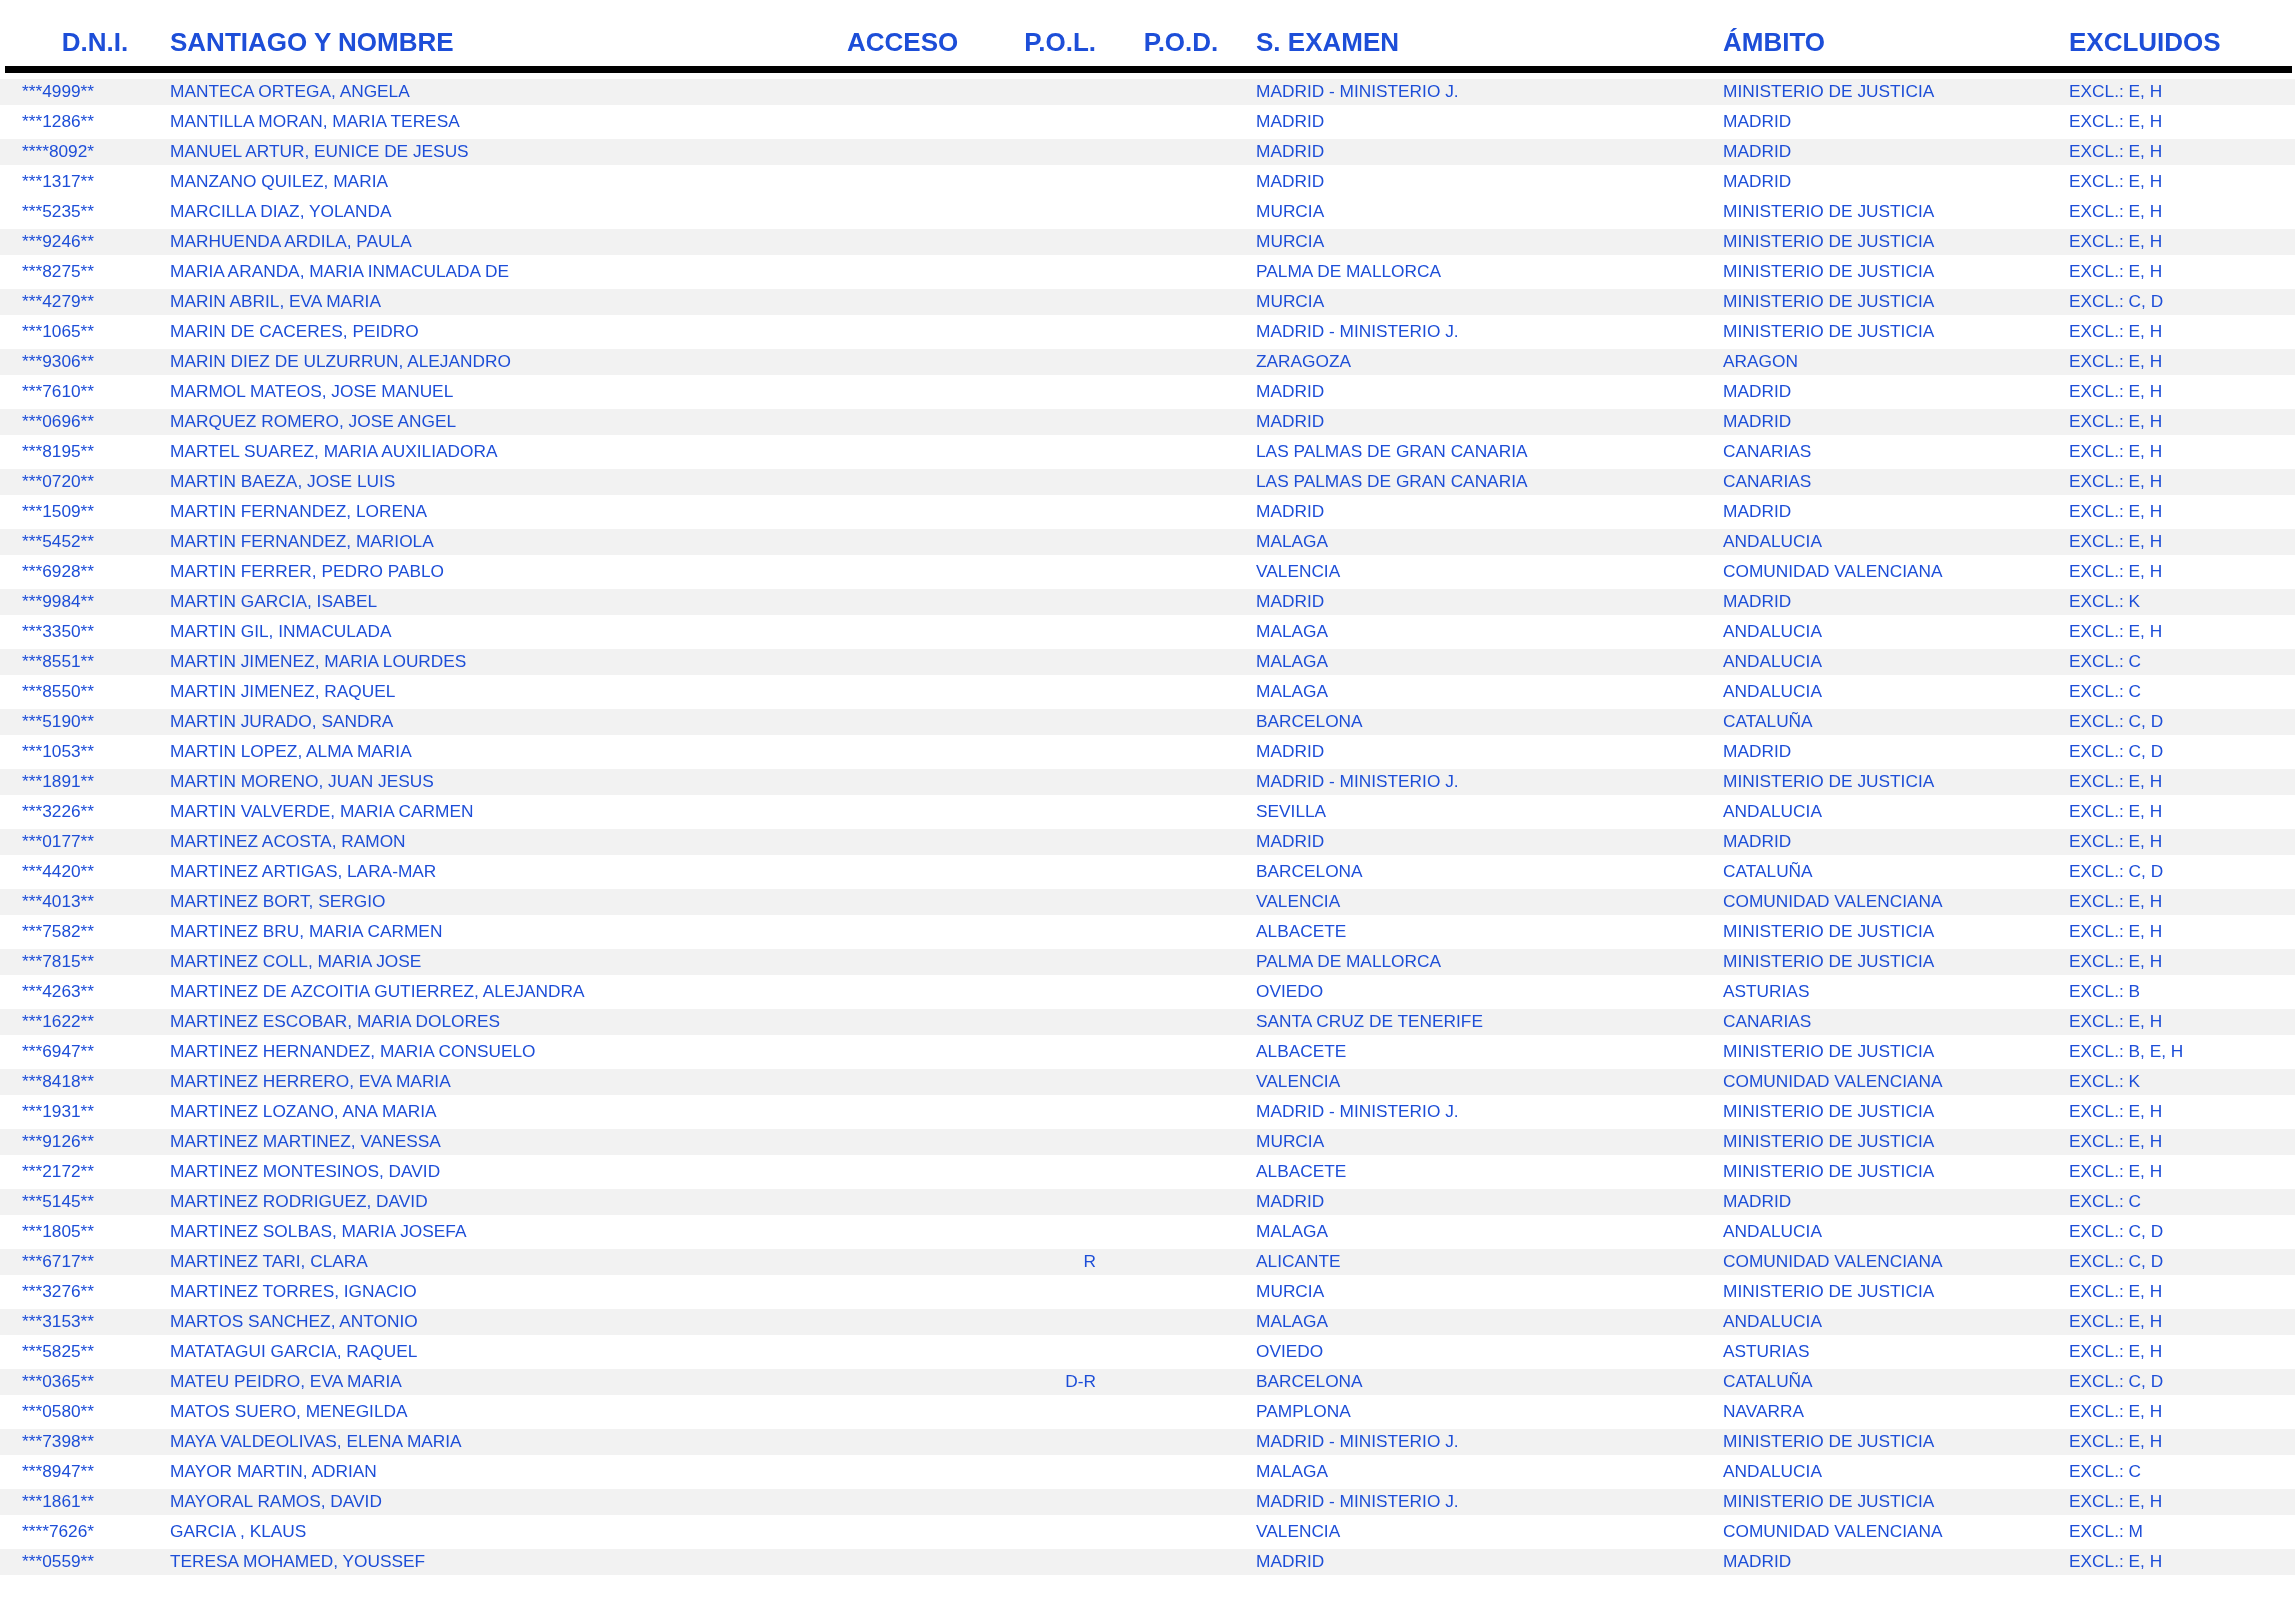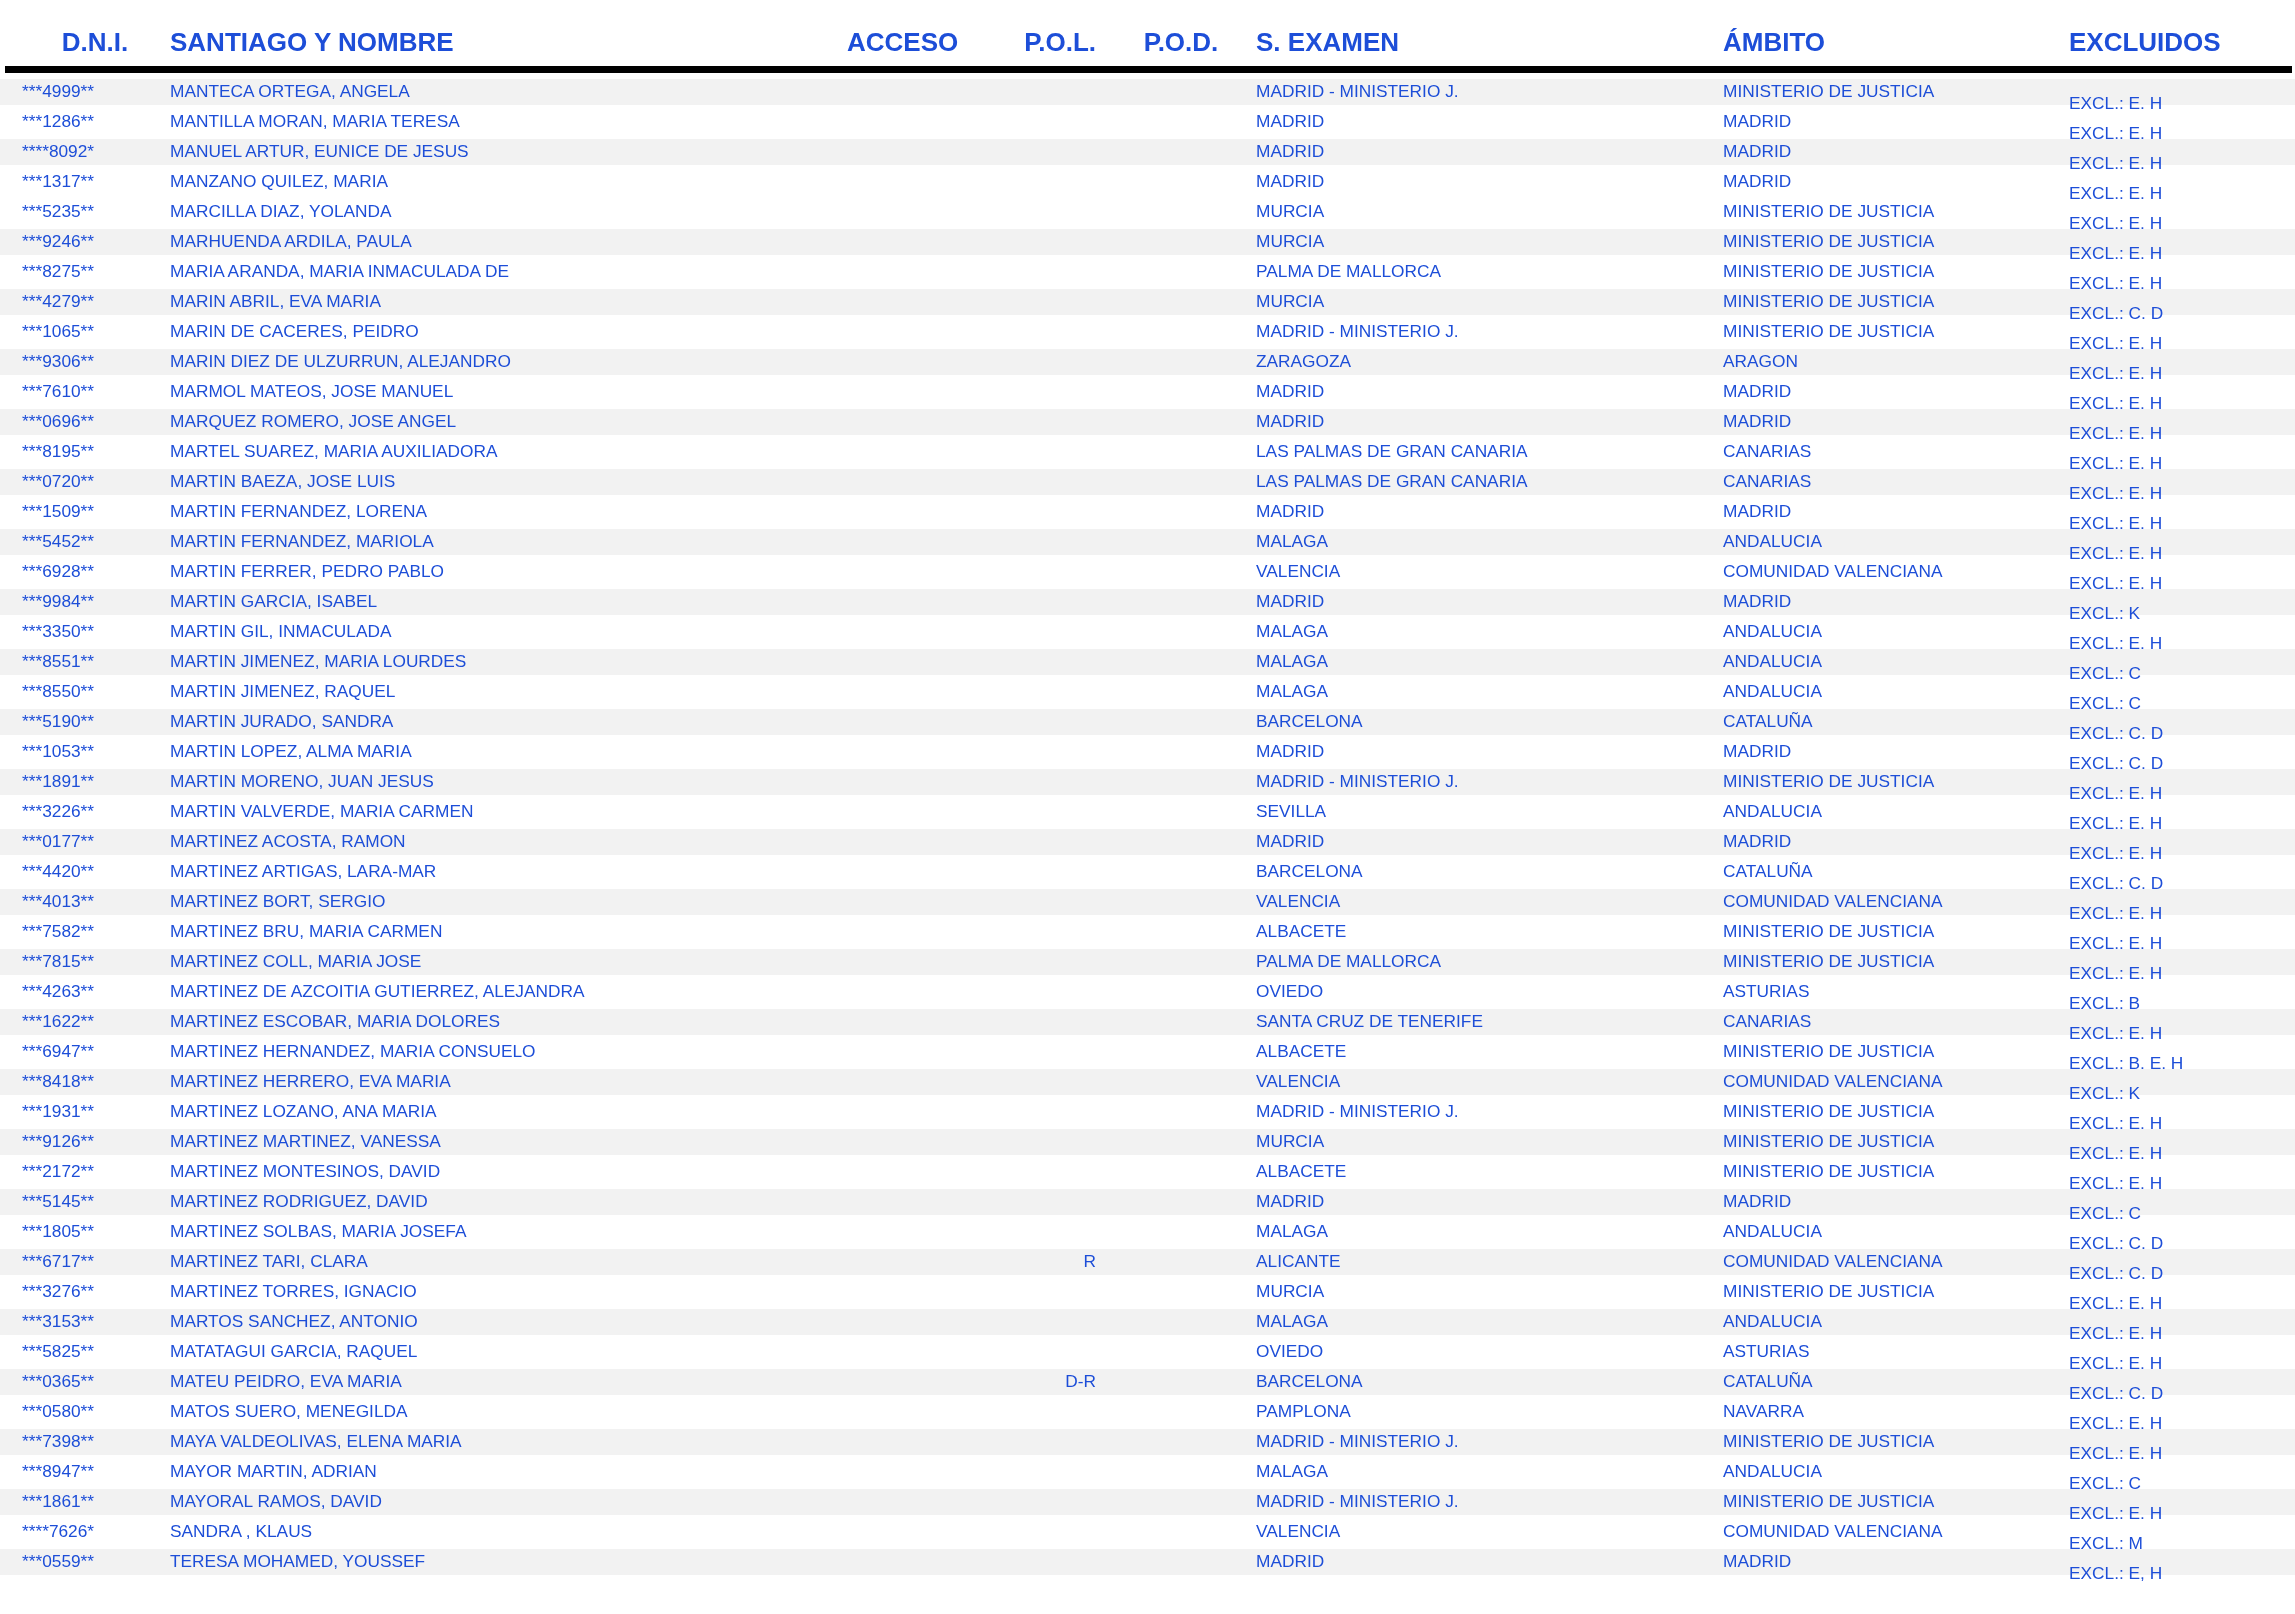--- a/index.html
+++ b/index.html
@@ -34,21 +34,21 @@
   }
   
   .c-dni{left:22px;width:146px;}
   .h-dni{left:22px;width:146px;text-align:center;}
   .c-name,.h-name{left:170px;}
   .c-acceso,.h-acceso{left:847px;width:123px;}
   .c-pol,.h-pol{left:1006px;width:90px;text-align:right;}
   .c-pod,.h-pod{left:1136px;width:90px;text-align:center;}
   .c-examen,.h-examen{left:1256px;}
   .c-ambito,.h-ambito{left:1723px;}
-  .c-excluidos,.h-excluidos{left:2069px;margin-top:12px;}
+  .c-excluidos,.h-excluidos{left:2069px;}
 </style>
 </head>
 <body>
 
 <div class="page">
   <div class="header">
     <span class="hcell h-dni">D.N.I.</span>
     <span class="hcell h-name">SANTIAGO Y NOMBRE</span>
     <span class="hcell h-acceso">ACCESO</span>
     <span class="hcell h-pol">P.O.L.</span>
@@ -392,21 +392,21 @@
       </div>
       <div class="row odd">
         <span class="cell c-dni">***1861**</span>
         <span class="cell c-name">MAYORAL RAMOS, DAVID</span>
         <span class="cell c-examen">MADRID - MINISTERIO J.</span>
         <span class="cell c-ambito">MINISTERIO DE JUSTICIA</span>
         <span class="cell c-excluidos">EXCL.: E, H</span>
       </div>
       <div class="row">
         <span class="cell c-dni">****7626*</span>
-        <span class="cell c-name">SANDRA , KLAUS</span>
+        <span class="cell c-name">GARCIA , KLAUS</span>
         <span class="cell c-examen">VALENCIA</span>
         <span class="cell c-ambito">COMUNIDAD VALENCIANA</span>
         <span class="cell c-excluidos">EXCL.: M</span>
       </div>
       <div class="row odd">
         <span class="cell c-dni">***0559**</span>
         <span class="cell c-name">TERESA MOHAMED, YOUSSEF</span>
         <span class="cell c-examen">MADRID</span>
         <span class="cell c-ambito">MADRID</span>
         <span class="cell c-excluidos">EXCL.: E, H</span>

